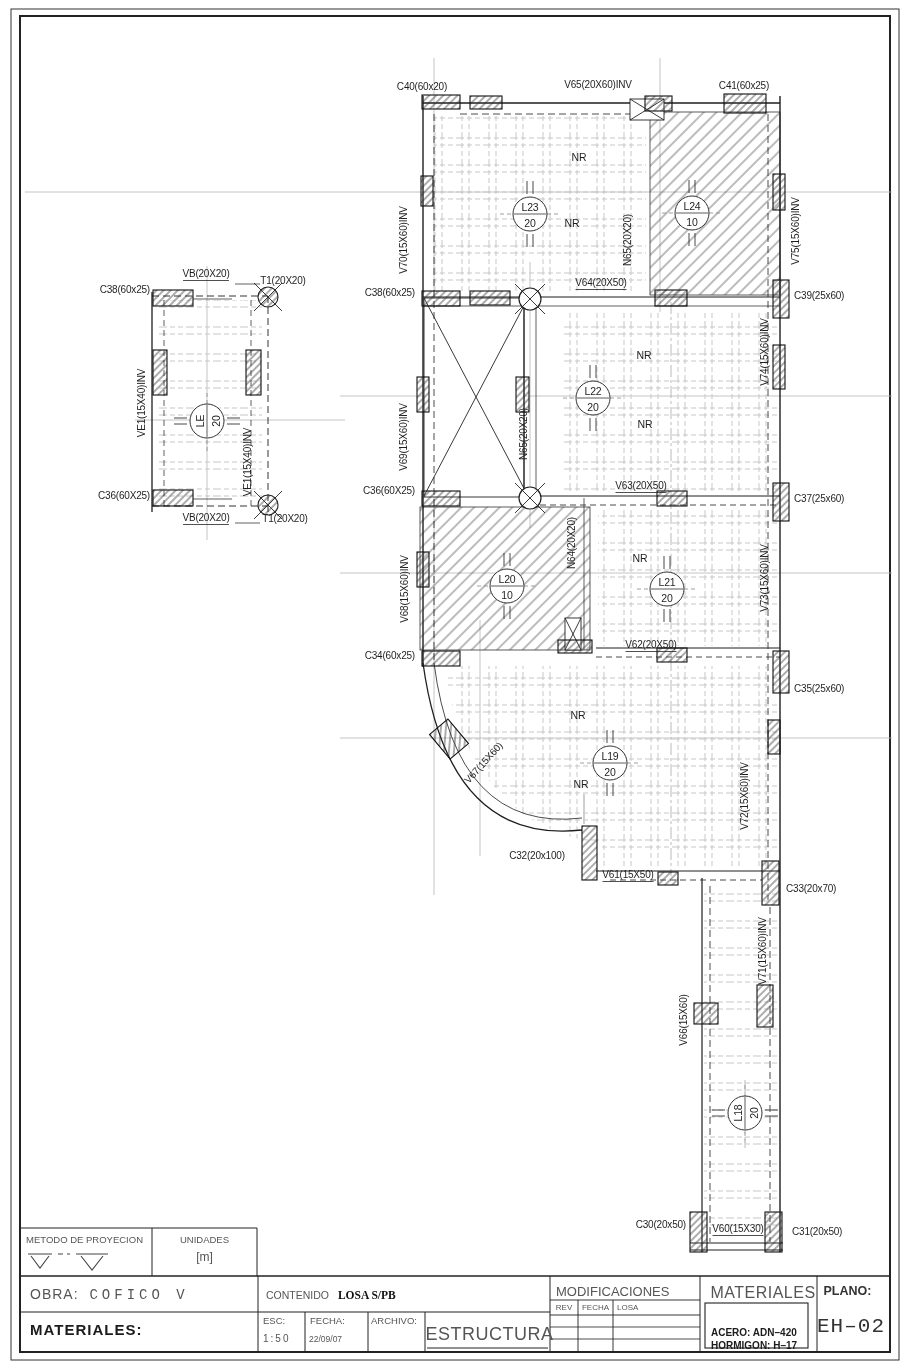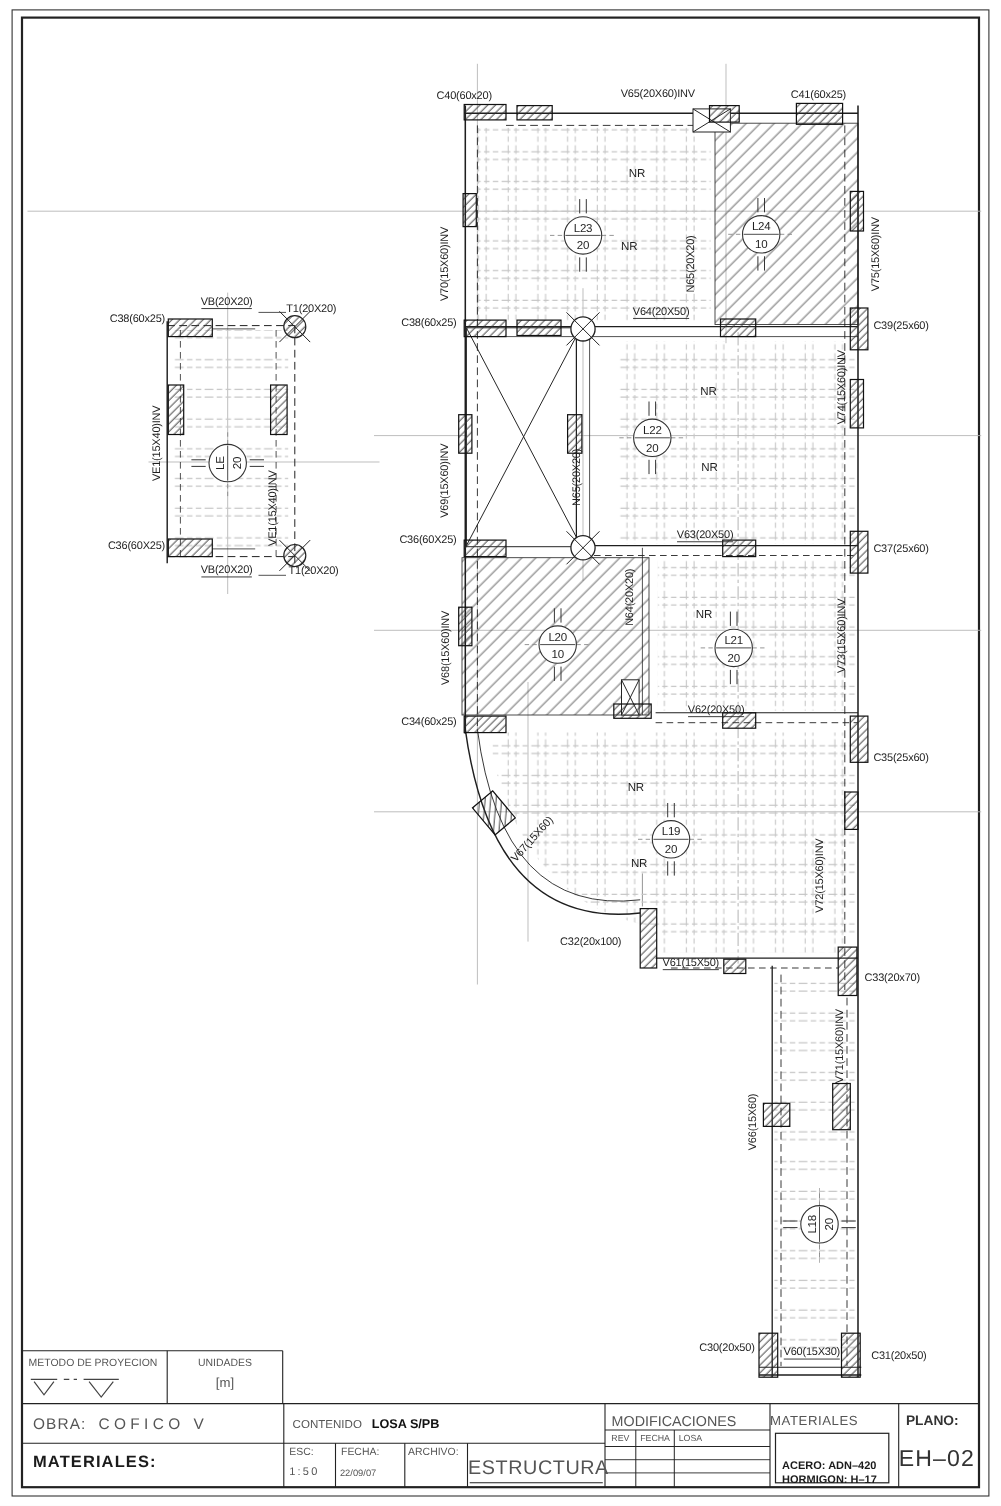--- a/index.html
+++ b/index.html
@@ -372,42 +372,42 @@
   </g>
 </svg>
 
 <div>
   <div class="tbtxt" style="left:26px;top:1234px;font-size:9.5px;">METODO DE PROYECION</div>
   <div class="tbtxt" style="left:152px;top:1234px;width:105px;text-align:center;font-size:9.5px;">UNIDADES</div>
   <div class="tbtxt" style="left:152px;top:1250px;width:105px;text-align:center;font-size:12px;">[m]</div>
 
   <div class="tbtxt" style="left:30px;top:1286px;font-size:14px;letter-spacing:1px;">
     <span>OBRA:</span>
-    <span style="letter-spacing:4px;margin-left:6px;">COFICO  V</span>
+    <span style="letter-spacing:4px;margin-left:6px;font-family:Liberation Mono, monospace;">COFICO  V</span>
   </div>
   <div class="tbtxt solid" style="left:30px;top:1321px;font-size:15px;font-weight:700;letter-spacing:1px;">MATERIALES:</div>
 
   <div class="tbtxt" style="left:266px;top:1289px;font-size:10.5px;">
     <span>CONTENIDO</span>
-    <b style="font-size:11.5px;margin-left:6px;">LOSA  S/PB</b>
+    <b style="font-size:11.5px;margin-left:6px;font-family:Liberation Serif, serif;">LOSA  S/PB</b>
   </div>
 
   <div class="tbtxt" style="left:263px;top:1315px;font-size:9.5px;">ESC:</div>
   <div class="tbtxt" style="left:263px;top:1333px;font-size:10px;letter-spacing:2px;">1:50</div>
   <div class="tbtxt" style="left:310px;top:1315px;font-size:9.5px;">FECHA:</div>
   <div class="tbtxt" style="left:309px;top:1334px;font-size:8.5px;">22/09/07</div>
   <div class="tbtxt" style="left:371px;top:1315px;font-size:9.5px;">ARCHIVO:</div>
   <div class="tbtxt" style="left:425px;top:1324px;width:129px;text-align:center;font-size:18px;letter-spacing:0.5px;">ESTRUCTURA</div>
 
   <div class="tbtxt" style="left:556px;top:1284px;font-size:13px;">MODIFICACIONES</div>
   <div class="tbtxt" style="left:550px;top:1303px;width:28px;text-align:center;font-size:8px;">REV</div>
   <div class="tbtxt" style="left:578px;top:1303px;width:35px;text-align:center;font-size:8px;">FECHA</div>
   <div class="tbtxt" style="left:617px;top:1303px;font-size:8px;">LOSA</div>
 
-  <div class="tbtxt" style="left:700px;top:1284px;width:126px;font-size:12px;letter-spacing:0.5px;">MATERIALES</div>
+  <div class="tbtxt" style="left:700px;top:1284px;width:126px;text-align:center;font-size:16px;letter-spacing:0.5px;">MATERIALES</div>
   <div class="tbtxt solid" style="left:711px;top:1308px;font-size:10px;font-weight:700;margin-top:32px;">HORMIGON:  H–17</div>
   <div class="tbtxt solid" style="left:711px;top:1327px;font-size:10px;font-weight:700;">ACERO: ADN–420</div>
 
   <div class="tbtxt" style="left:817px;top:1284px;width:61px;text-align:center;font-size:12.5px;font-weight:700;color:#333;">PLANO:</div>
-  <div class="tbtxt" style="left:817px;top:1315px;width:68px;text-align:center;font-size:21px;letter-spacing:1px;color:#333;">EH–02</div>
+  <div class="tbtxt" style="left:817px;top:1315px;width:68px;text-align:center;font-size:21px;letter-spacing:1px;color:#333;font-family:Liberation Mono, monospace;">EH–02</div>
 </div>
 
 </div>
 
 </body></html>

